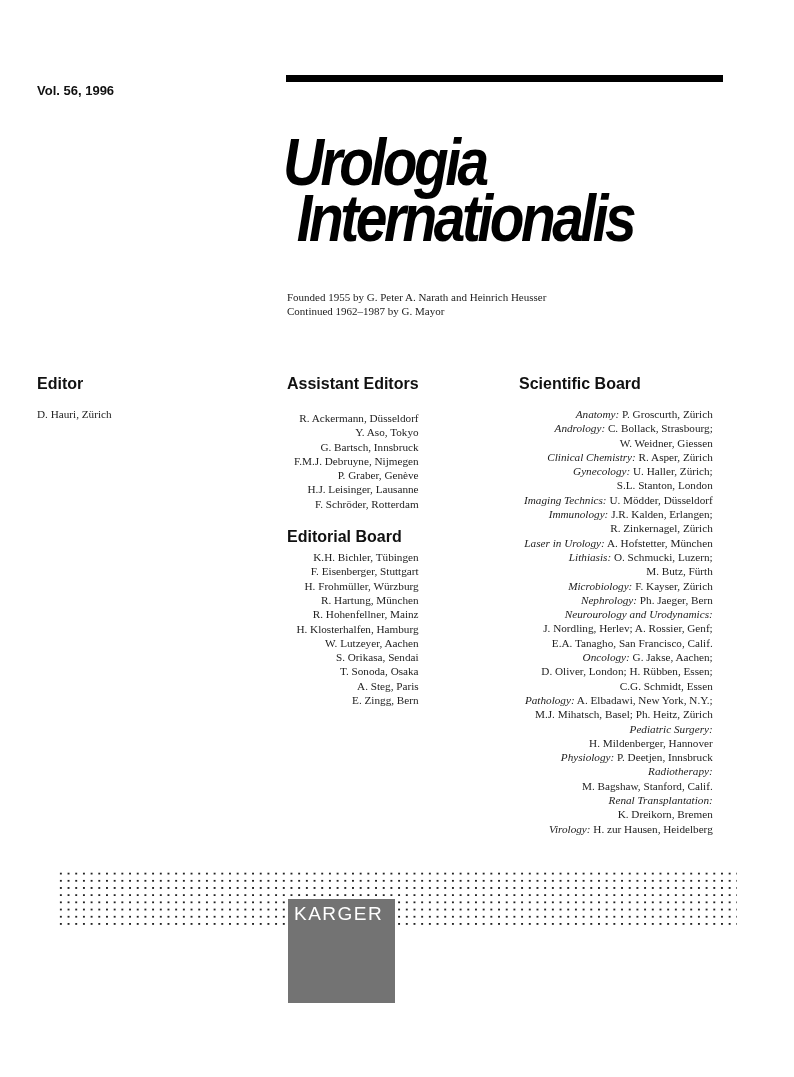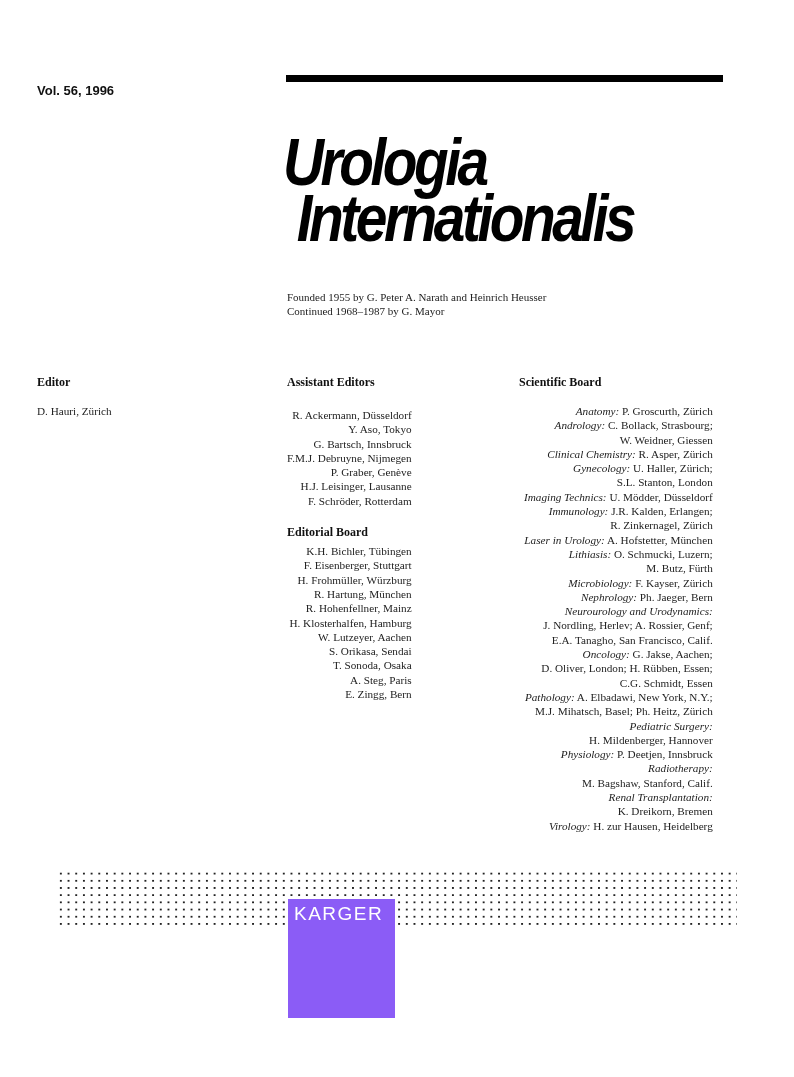--- a/index.html
+++ b/index.html
@@ -20,56 +20,56 @@
       left: 283px; top: 134px;
       font-family: "Liberation Sans", sans-serif; font-weight: bold; font-style: italic;
       font-size: 66px; line-height: 56px; letter-spacing: -4px; color: #000;
       transform: scaleX(0.86); transform-origin: left top;
     }
     .title .l2 { display: block; padding-left: 16px; }
     .founded {
       left: 287px; top: 290px; font-size: 11px; line-height: 14px; color: #222;
     }
     .sec-head {
-      font-family: Liberation Serif, serif; font-weight: bold;
-      font-size: 12px; color: #111;
+      font-family: Liberation Sans, sans-serif; font-weight: bold;
+      font-size: 16px; color: #111;
     }
     .col { font-size: 11.2px; line-height: 14.3px; color: #222; }
     .col .item { white-space: nowrap; text-align: right; }
     .col .indent { padding-left: 16px; }
     .col i { font-style: italic; }
     .dots {
       left: 57px; top: 870px; width: 680px; height: 56px;
       background-image: radial-gradient(circle, #222 1px, transparent 1.4px);
       background-size: 7.7px 7.2px;
       background-position: 0 0;
     }
     .karger {
-      left: 288px; top: 899px; width: 107px; height: 119px; background: #8b5cf6;
+      left: 288px; top: 899px; width: 107px; height: 104px; background: #737373;
     }
     .karger span {
       position: absolute; left: 6px; top: 4px;
       font-family: "Liberation Sans", sans-serif; color: #fff;
       font-size: 19px; letter-spacing: 1.5px;
     }
   </style>
 </head>
 <body>
 
 <div class="abs vol">Vol. 56, 1996</div>
 <div class="abs topbar"></div>
 
 <div class="abs title">
   <span>Urologia</span>
   <span class="l2">Internationalis</span>
 </div>
 
 <div class="abs founded">
   <div>Founded 1955 by G. Peter A. Narath and Heinrich Heusser</div>
-  <div>Continued 1968–1987 by G. Mayor</div>
+  <div>Continued 1962–1987 by G. Mayor</div>
 </div>
 
 <div class="abs" style="left:37px; top:375px;">
   <div class="sec-head">Editor</div>
   <div class="col" style="margin-top:14px;">
     <div class="item">D. Hauri, Zürich</div>
   </div>
 </div>
 
 <div class="abs" style="left:287px; top:375px;">

